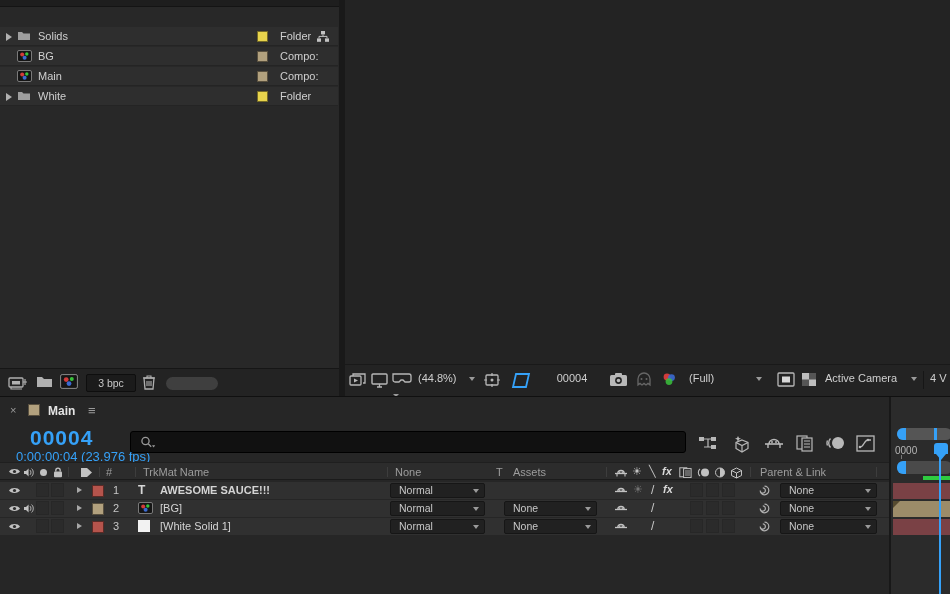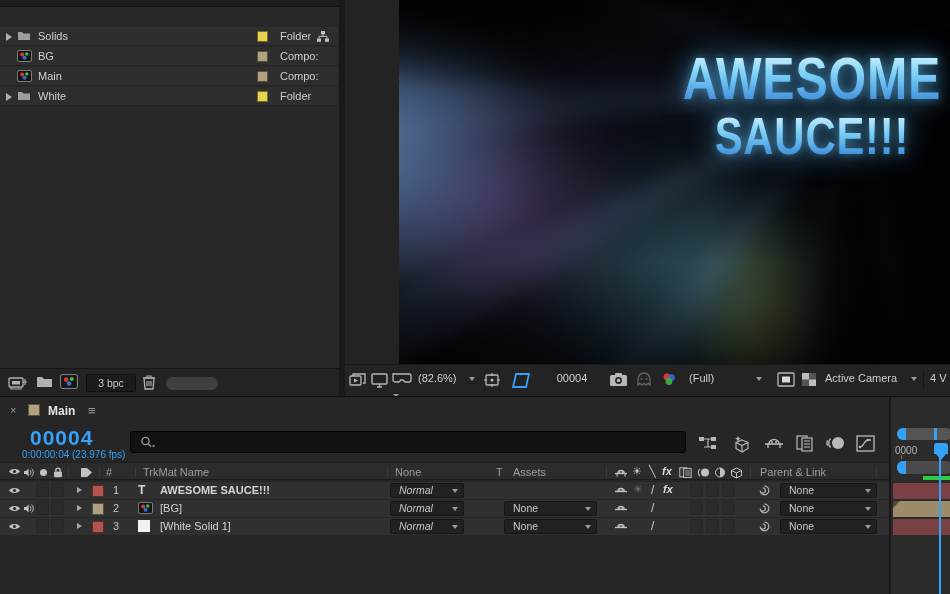--- a/index.html
+++ b/index.html
@@ -75,21 +75,21 @@
   
   #timeline-panel { left:0; top:396px; width:950px; height:198px; background:#262626; border-top:1px solid #101010; }
   #tl-right { position:absolute; left:889px; top:0; width:69px; height:198px; background:#2b2b2b; border-left:2px solid #181818; }
   .tab-row { position:absolute; left:0; top:0; width:889px; height:27px; }
   .tab-close { position:absolute; left:10px; top:7px; color:#9a9a9a; font-size:11px; }
   .tab-chip { position:absolute; left:28px; top:7px; width:12px; height:12px; border:1px solid rgba(0,0,0,.5); }
   .tab-title { position:absolute; left:48px; top:7px; color:#e4e4e4; font-weight:bold; font-size:12px; }
   .tab-menu { position:absolute; left:88px; top:6px; color:#9a9a9a; font-size:13px; }
 
   .big-frame { position:absolute; left:30px; top:29px; color:#35a1f8; font-size:21px; font-weight:bold; letter-spacing:1px; }
-  .sub-time  { position:absolute; left:22px; top:52px; color:#35a1f8; font-size:10px; }
+  .sub-time  { position:absolute; left:16px; top:52px; color:#35a1f8; font-size:13px; }
 
   .search-box { position:absolute; left:130px; top:34px; width:556px; height:22px; background:#111;
     border:1px solid #000; border-radius:3px; }
   .search-box .mag { position:absolute; left:9px; top:4px; }
 
   .tl-btn { position:absolute; top:38px; color:#b8b8b8; }
 
   .tl-colhdr { position:absolute; left:0; top:65px; width:889px; height:18px; background:#2c2c2c;
     border-top:1px solid #1f1f1f; border-bottom:1px solid #1b1b1b; color:#9d9d9d; }
   .tl-colhdr .sep { position:absolute; top:4px; width:1px; height:10px; background:#3d3d3d; }
@@ -99,21 +99,21 @@
   .lrow .cellbox { position:absolute; top:1px; width:13px; height:14px; background:#2b2b2b; border:1px solid #272727; }
   .twirl-s { position:absolute; left:77px; top:5px; width:0; height:0;
      border-left:5px solid #a8a8a8; border-top:3.5px solid transparent; border-bottom:3.5px solid transparent; }
   .lchip { position:absolute; left:92px; top:2.5px; width:12px; height:12px; border:1px solid rgba(0,0,0,.5); }
   .lnum { position:absolute; left:113px; top:2px; color:#c6c6c6; }
   .licon { position:absolute; left:138px; top:2px; }
   .lname { position:absolute; left:160px; top:2px; color:#d4d4d4; }
   .dd { position:absolute; top:1px; height:15px; background:#212121; border:1px solid #161616; border-radius:2px;
     color:#c8c8c8; font-size:10.5px; line-height:13px; padding-left:8px; }
   .dd .chev { position:absolute; right:5px; top:5px; }
-  .dd-mode { left:390px; width:74px;font-style:italic; }
+  .dd-mode { left:390px; width:95px; }
   .dd-trk  { left:504px; width:93px; }
   .dd-par  { left:780px; width:97px; }
   .sw { position:absolute; top:1px; color:#c8c8c8; }
   .pickwhip { position:absolute; left:758px; top:2px; }
 
   
   .nav-bar { position:absolute; left:6px; top:31px; width:55px; height:12px; background:#555; border-radius:6px; }
   .nav-cap { position:absolute; left:0; top:0; width:9px; height:12px; background:#35a1f8; border-radius:6px 0 0 6px; }
   .nav-tick { position:absolute; left:37px; top:0; width:3px; height:12px; background:#35a1f8; }
   .ruler { position:absolute; left:2px; top:45px; width:59px; height:18px; background:#2b2b2b; color:#b5b5b5; font-size:10px; }
@@ -233,29 +233,20 @@
             <path d="M1 4h12M5 4V2h4v2M5 7v5M7 7v5M9 7v5" stroke="#b0b0b0" stroke-width="1.1" fill="none"></path>
           </svg>
       </span>
       <span class="pp-scrollpill"></span>
     </div>
   </div>
 
   <div id="panel-gap" class="abs"></div>
 
   <div id="viewer-panel" class="abs">
-    <div id="comp-canvas">
-      <div class="blobs"></div>
-      <div class="rays"></div>
-      <div class="vignette"></div>
-      <div id="comp-text">
-        <div class="l l1">AWESOME</div>
-        <div class="l l2">SAUCE!!!</div>
-      </div>
-    </div>
 
     <div id="viewer-toolbar">
       <span class="vt" style="left:4px">
         <svg width="18" height="16" viewBox="0 0 18 16">
             <rect x="1" y="4" width="11" height="9" rx="1" fill="none" stroke="#b8b8b8" stroke-width="1.3"></rect>
             <path d="M4 4V2h12v9h-2" fill="none" stroke="#b8b8b8" stroke-width="1.3"></path>
             <path d="M5 6.5l4 2-4 2z" fill="#b8b8b8"></path>
           </svg>
       </span>
       <span class="vt" style="left:26px">
@@ -263,21 +254,21 @@
             <rect x="1" y="2" width="15" height="10" rx="1" fill="none" stroke="#b8b8b8" stroke-width="1.4"></rect>
             <path d="M6 15h5M8.5 12v3" stroke="#b8b8b8" stroke-width="1.3"></path>
           </svg>
       </span>
       <span class="vt" style="left:47px">
         <svg width="20" height="13" viewBox="0 0 20 13">
             <path d="M1 2h16a2 2 0 0 1 2 2v4a2 2 0 0 1-2 2h-4l-2-2h-2l-2 2H3a2 2 0 0 1-2-2z" fill="none" stroke="#b8b8b8" stroke-width="1.3"></path>
           </svg><span class="mini-dd"></span>
       </span>
       <span class="vt vt-dd" style="left:73px">
-        <span>(82.6%)</span><span class="chev" style="margin-left:12px"></span>
+        <span>(44.8%)</span><span class="chev" style="margin-left:12px"></span>
       </span>
       <span class="vt" style="left:138px">
         <svg width="19" height="16" viewBox="0 0 19 16">
             <rect x="3" y="3" width="12" height="10" rx="1" fill="none" stroke="#b8b8b8" stroke-width="1.3"></rect>
             <path d="M9 1v3M9 12v3M1 8h3M14 8h3" stroke="#b8b8b8" stroke-width="1.2"></path>
             <circle cx="9" cy="8" r="1.5" fill="#b8b8b8"></circle>
           </svg><span class="mini-dd"></span>
       </span>
       <span class="vt" style="left:166px">
         <svg width="22" height="17" viewBox="0 0 22 17">

